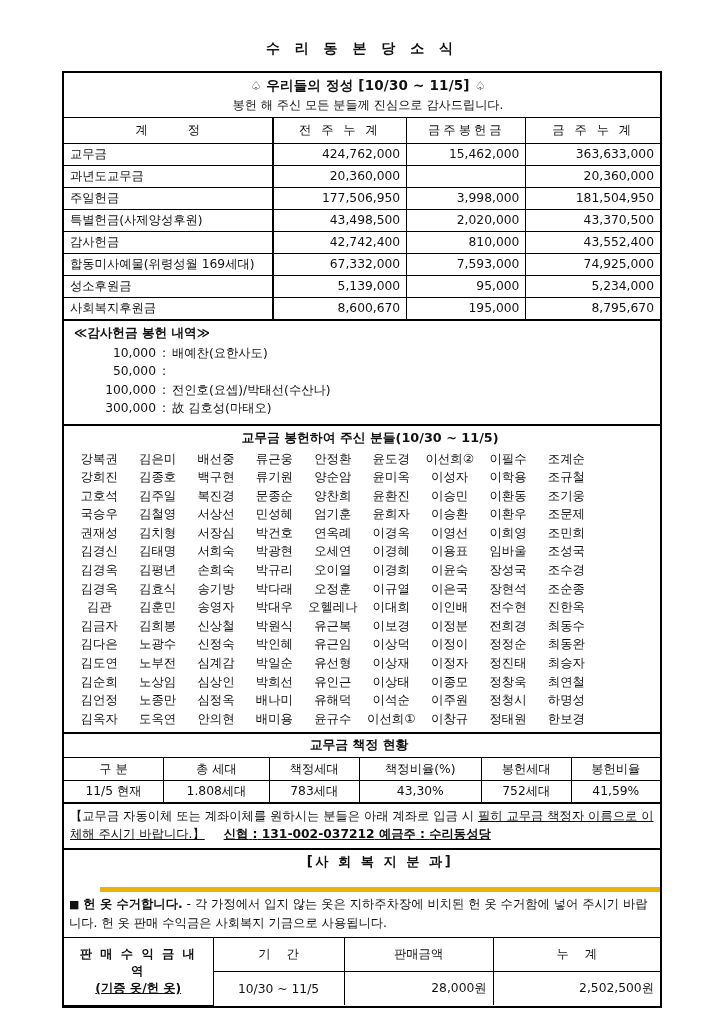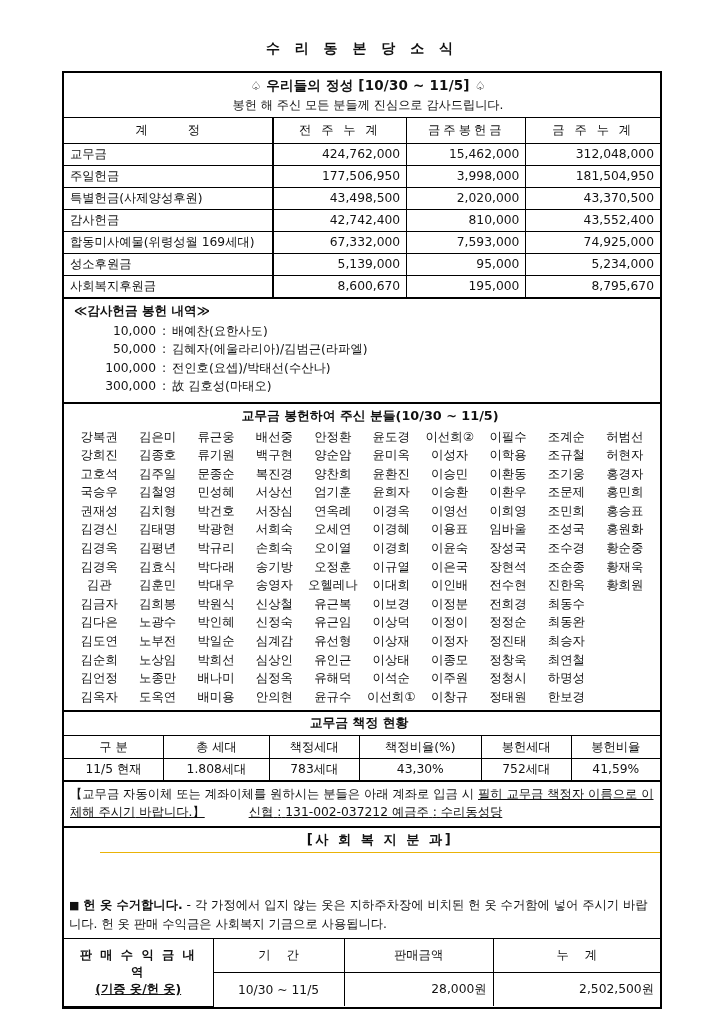--- a/index.html
+++ b/index.html
@@ -102,31 +102,31 @@
   .alloc tr:last-child td { border-bottom: 2px solid #000; }
 
   
   .notice {
     font-size: 12.3px;
     padding: 3px 6px 4px 6px;
     border-bottom: 2px solid #000;
     line-height: 18.5px;
   }
   .u { text-decoration: underline; }
-  .notice .acct { margin-left: 40px; }
+  .notice .acct { margin-left: 15px; font-weight: bold; }
 
   
   .welfare-title {
     text-align:center; font-weight:bold; font-size:13.2px;
     letter-spacing: 2.5px;
-    padding: 3px 0 3px 0;
-    border-bottom: 1px solid #eab308;
+    padding: 3px 0 16px 0;
+    border-bottom: 5px solid #eab308;
     margin-left: 36px;
   }
-  .welfare-body { font-size: 12.3px; padding: 3px 5px 4px 5px; line-height: 18.5px; margin-top: 40px; }
+  .welfare-body { font-size: 12.3px; padding: 3px 5px 4px 5px; line-height: 18.5px; }
   .sq { font-size: 11px; }
 
   
   .sales { font-size: 12.3px; border-top: 1px solid #000; }
   .sales td {
     border-right: 1px solid #000;
     border-bottom: 1px solid #000;
     text-align: center;
     padding: 8px 6px;
     height: 21px;
@@ -167,21 +167,27 @@
           <th class="c2">전 주 누 계</th>
           <th class="c3">금주봉헌금</th>
           <th class="c4">금 주 누 계</th>
         </tr>
       </thead>
       <tbody>
           <tr>
             <td class="c1 thick">교무금</td>
             <td class="c2 num">424,762,000</td>
             <td class="c3 num">15,462,000</td>
-            <td class="c4 num">312,048,000</td>
+            <td class="c4 num">363,633,000</td>
+          </tr>
+          <tr>
+            <td class="c1 thick">과년도교무금</td>
+            <td class="c2 num">20,360,000</td>
+            <td class="c3 num"></td>
+            <td class="c4 num">20,360,000</td>
           </tr>
           <tr>
             <td class="c1 thick">주일헌금</td>
             <td class="c2 num">177,506,950</td>
             <td class="c3 num">3,998,000</td>
             <td class="c4 num">181,504,950</td>
           </tr>
           <tr>
             <td class="c1 thick">특별헌금(사제양성후원)</td>
             <td class="c2 num">43,498,500</td>
@@ -219,21 +225,20 @@
       <div class="detail-head">≪감사헌금 봉헌 내역≫</div>
       <div id="thanks-list">
           <div class="detail-row">
             <span class="detail-amt">10,000</span>
             <span class="detail-sep">:</span>
             <span class="detail-names">배예찬(요한사도)</span>
           </div>
           <div class="detail-row">
             <span class="detail-amt">50,000</span>
             <span class="detail-sep">:</span>
-            <span class="detail-names">김혜자(에울라리아)/김범근(라파엘)</span>
           </div>
           <div class="detail-row">
             <span class="detail-amt">100,000</span>
             <span class="detail-sep">:</span>
             <span class="detail-names">전인호(요셉)/박태선(수산나)</span>
           </div>
           <div class="detail-row">
             <span class="detail-amt">300,000</span>
             <span class="detail-sep">:</span>
             <span class="detail-names">故 김호성(마태오)</span>
@@ -272,54 +277,54 @@
             <span>김효식</span>
             <span>김훈민</span>
             <span>김희봉</span>
             <span>노광수</span>
             <span>노부전</span>
             <span>노상임</span>
             <span>노종만</span>
             <span>도옥연</span>
           </div>
           <div class="names-col">
+            <span>배선중</span>
+            <span>백구현</span>
+            <span>복진경</span>
+            <span>서상선</span>
+            <span>서장심</span>
+            <span>서희숙</span>
+            <span>손희숙</span>
+            <span>송기방</span>
+            <span>송영자</span>
+            <span>신상철</span>
+            <span>신정숙</span>
+            <span>심계감</span>
+            <span>심상인</span>
+            <span>심정옥</span>
+            <span>안의현</span>
+          </div>
+          <div class="names-col">
             <span>류근웅</span>
             <span>류기원</span>
             <span>문종순</span>
             <span>민성혜</span>
             <span>박건호</span>
             <span>박광현</span>
             <span>박규리</span>
             <span>박다래</span>
             <span>박대우</span>
             <span>박원식</span>
             <span>박인혜</span>
             <span>박일순</span>
             <span>박희선</span>
             <span>배나미</span>
             <span>배미용</span>
           </div>
           <div class="names-col">
-            <span>배선중</span>
-            <span>백구현</span>
-            <span>복진경</span>
-            <span>서상선</span>
-            <span>서장심</span>
-            <span>서희숙</span>
-            <span>손희숙</span>
-            <span>송기방</span>
-            <span>송영자</span>
-            <span>신상철</span>
-            <span>신정숙</span>
-            <span>심계감</span>
-            <span>심상인</span>
-            <span>심정옥</span>
-            <span>안의현</span>
-          </div>
-          <div class="names-col">
             <span>안정환</span>
             <span>양순암</span>
             <span>양찬희</span>
             <span>엄기훈</span>
             <span>연옥례</span>
             <span>오세연</span>
             <span>오이열</span>
             <span>오정훈</span>
             <span>오헬레나</span>
             <span>유근복</span>
@@ -389,31 +394,20 @@
             <span>조성국</span>
             <span>조수경</span>
             <span>조순종</span>
             <span>진한옥</span>
             <span>최동수</span>
             <span>최동완</span>
             <span>최승자</span>
             <span>최연철</span>
             <span>하명성</span>
             <span>한보경</span>
-          </div>
-          <div class="names-col">
-            <span>허범선</span>
-            <span>허현자</span>
-            <span>홍경자</span>
-            <span>홍민희</span>
-            <span>홍승표</span>
-            <span>홍원화</span>
-            <span>황순중</span>
-            <span>황재욱</span>
-            <span>황희원</span>
           </div>
         </div>
     </div>
 
     <div class="alloc-title">교무금 책정 현황</div>
     <table class="alloc">
       <tbody>
         <tr id="alloc-head">
             <td>구 분</td>
             <td>총 세대</td>

